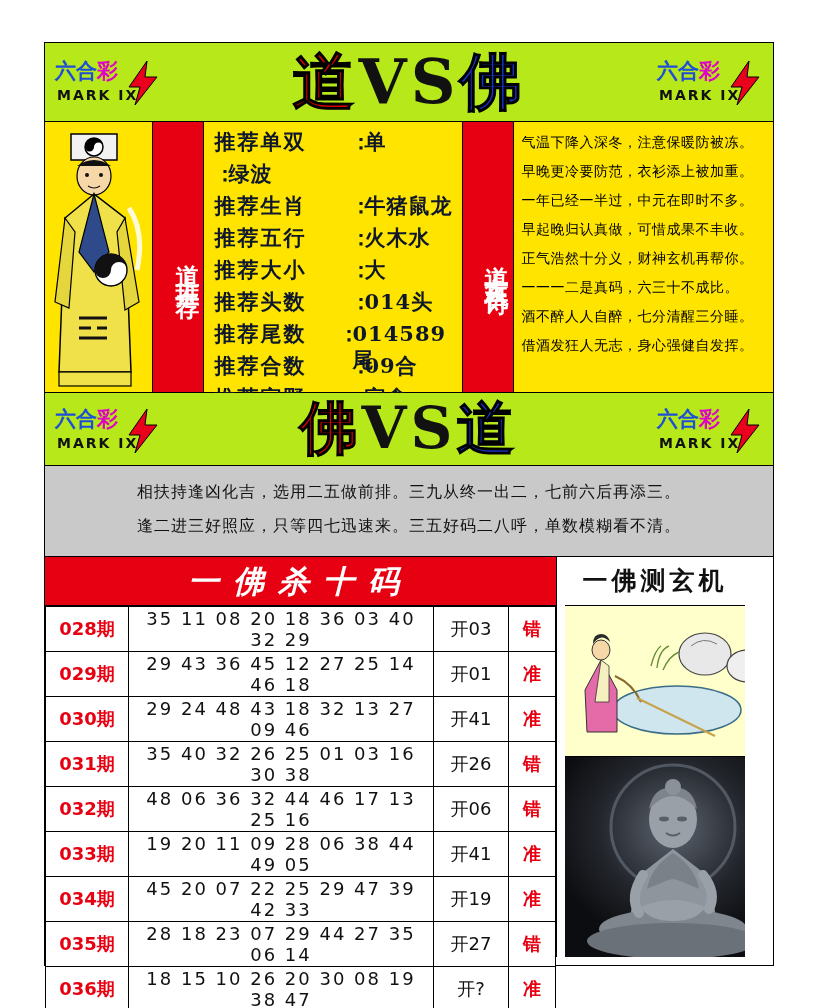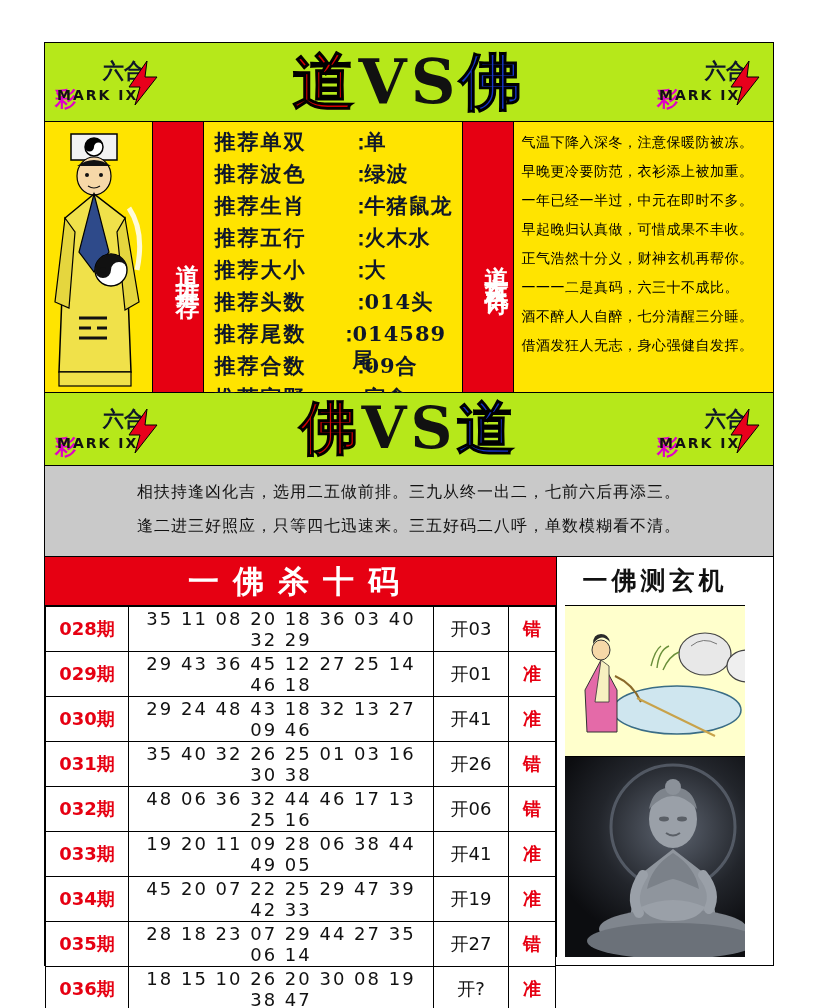--- a/index.html
+++ b/index.html
@@ -43,21 +43,21 @@
   .logo .logo-cn {
     position: absolute;
     left: 2px;
     top: 2px;
     font-size: 21px;
     font-weight: bold;
     color: #111;
     letter-spacing: 0px;
     font-family: "DejaVu Sans", sans-serif;
   }
-  .logo .logo-cn .c1 { color: #0f172a; margin-left: 48px; }
+  .logo .logo-cn .c1 { color: #1d4ed8; }
   .logo .logo-cn .c2 { color: #e000c8; }
   .logo .logo-en {
     position: absolute;
     left: 4px;
     top: 32px;
     font-size: 14px;
     letter-spacing: 2px;
     color: #111;
     font-weight: bold;
   }
@@ -185,20 +185,21 @@
     height: 48px;
     background: #e60012;
     color: #ffffff;
     font-size: 31px;
     font-weight: bold;
     font-family: "DejaVu Serif", serif;
     text-align: center;
     line-height: 48px;
     letter-spacing: 14px;
     border-bottom: 1px solid #000;
+    font-style: italic;
   }
   table.draws {
     width: 100%;
     border-collapse: collapse;
     table-layout: fixed;
   }
   table.draws td {
     border: 1px solid #000;
     height: 39px;
     font-size: 18px;
@@ -340,21 +341,20 @@
 
     <div class="vert-label">道士推荐</div>
 
     <div class="rec-list">
       <div class="rec-row">
         <span class="k">推荐单双</span>
         <span class="colon">：</span>
         <span class="v">单</span>
       </div>
       <div class="rec-row">
-        <span class="k">推荐波色</span>
         <span class="colon">：</span>
         <span class="v">绿波</span>
       </div>
       <div class="rec-row">
         <span class="k">推荐生肖</span>
         <span class="colon">：</span>
         <span class="v">牛猪鼠龙</span>
       </div>
       <div class="rec-row">
         <span class="k">推荐五行</span>

